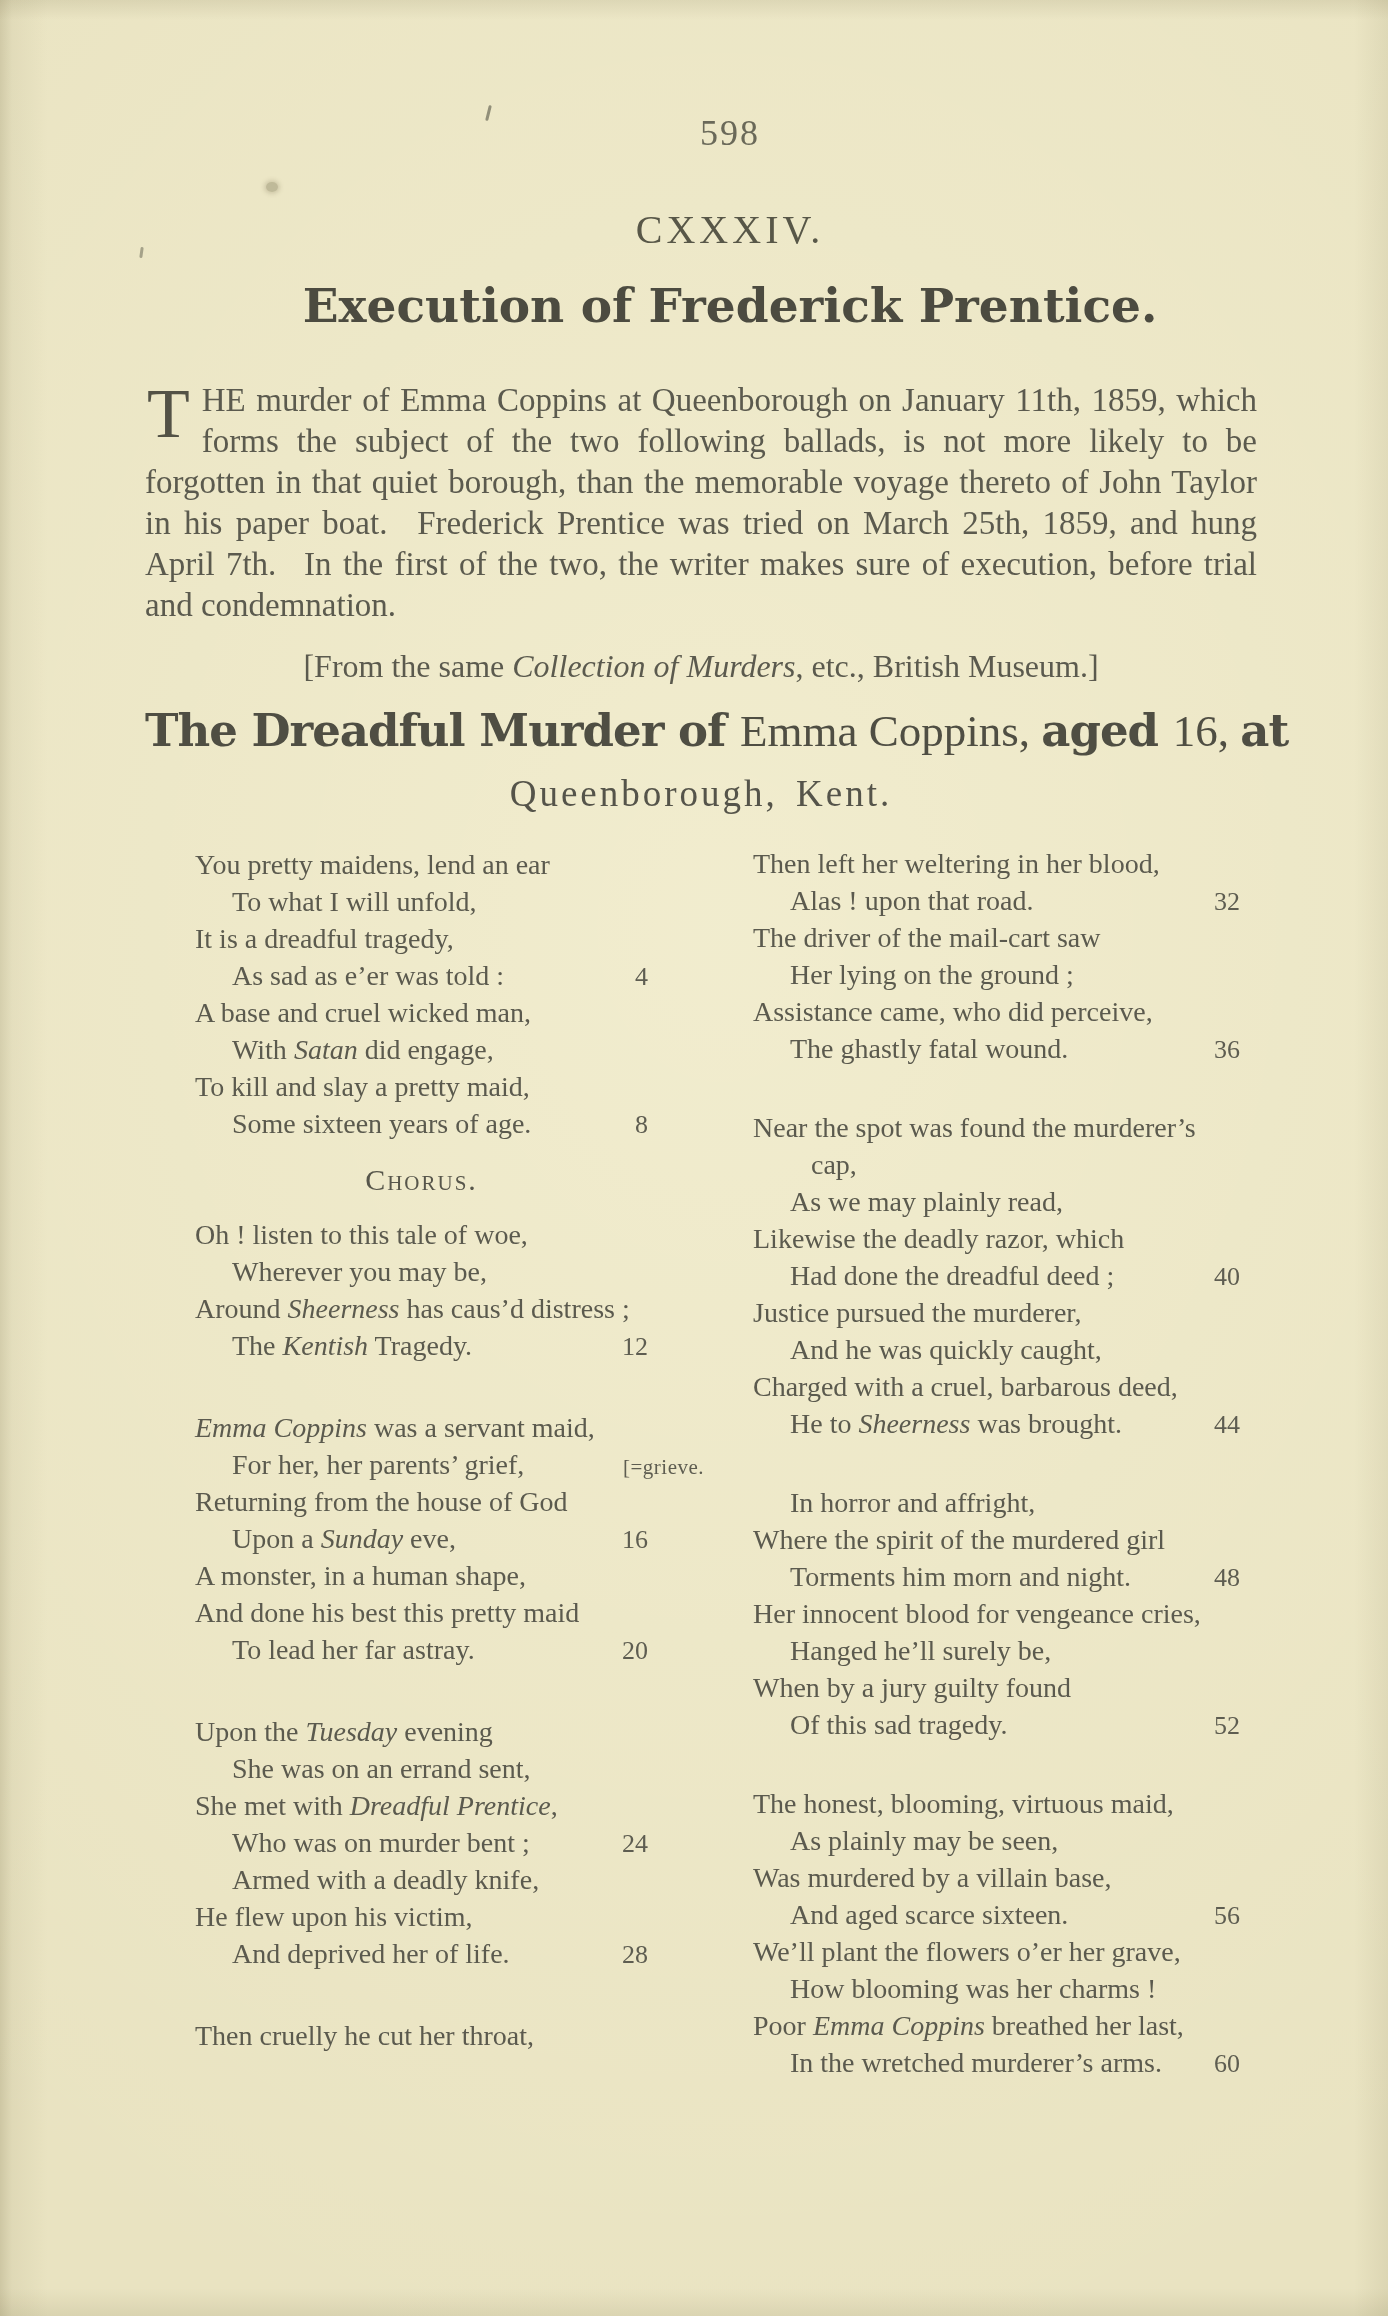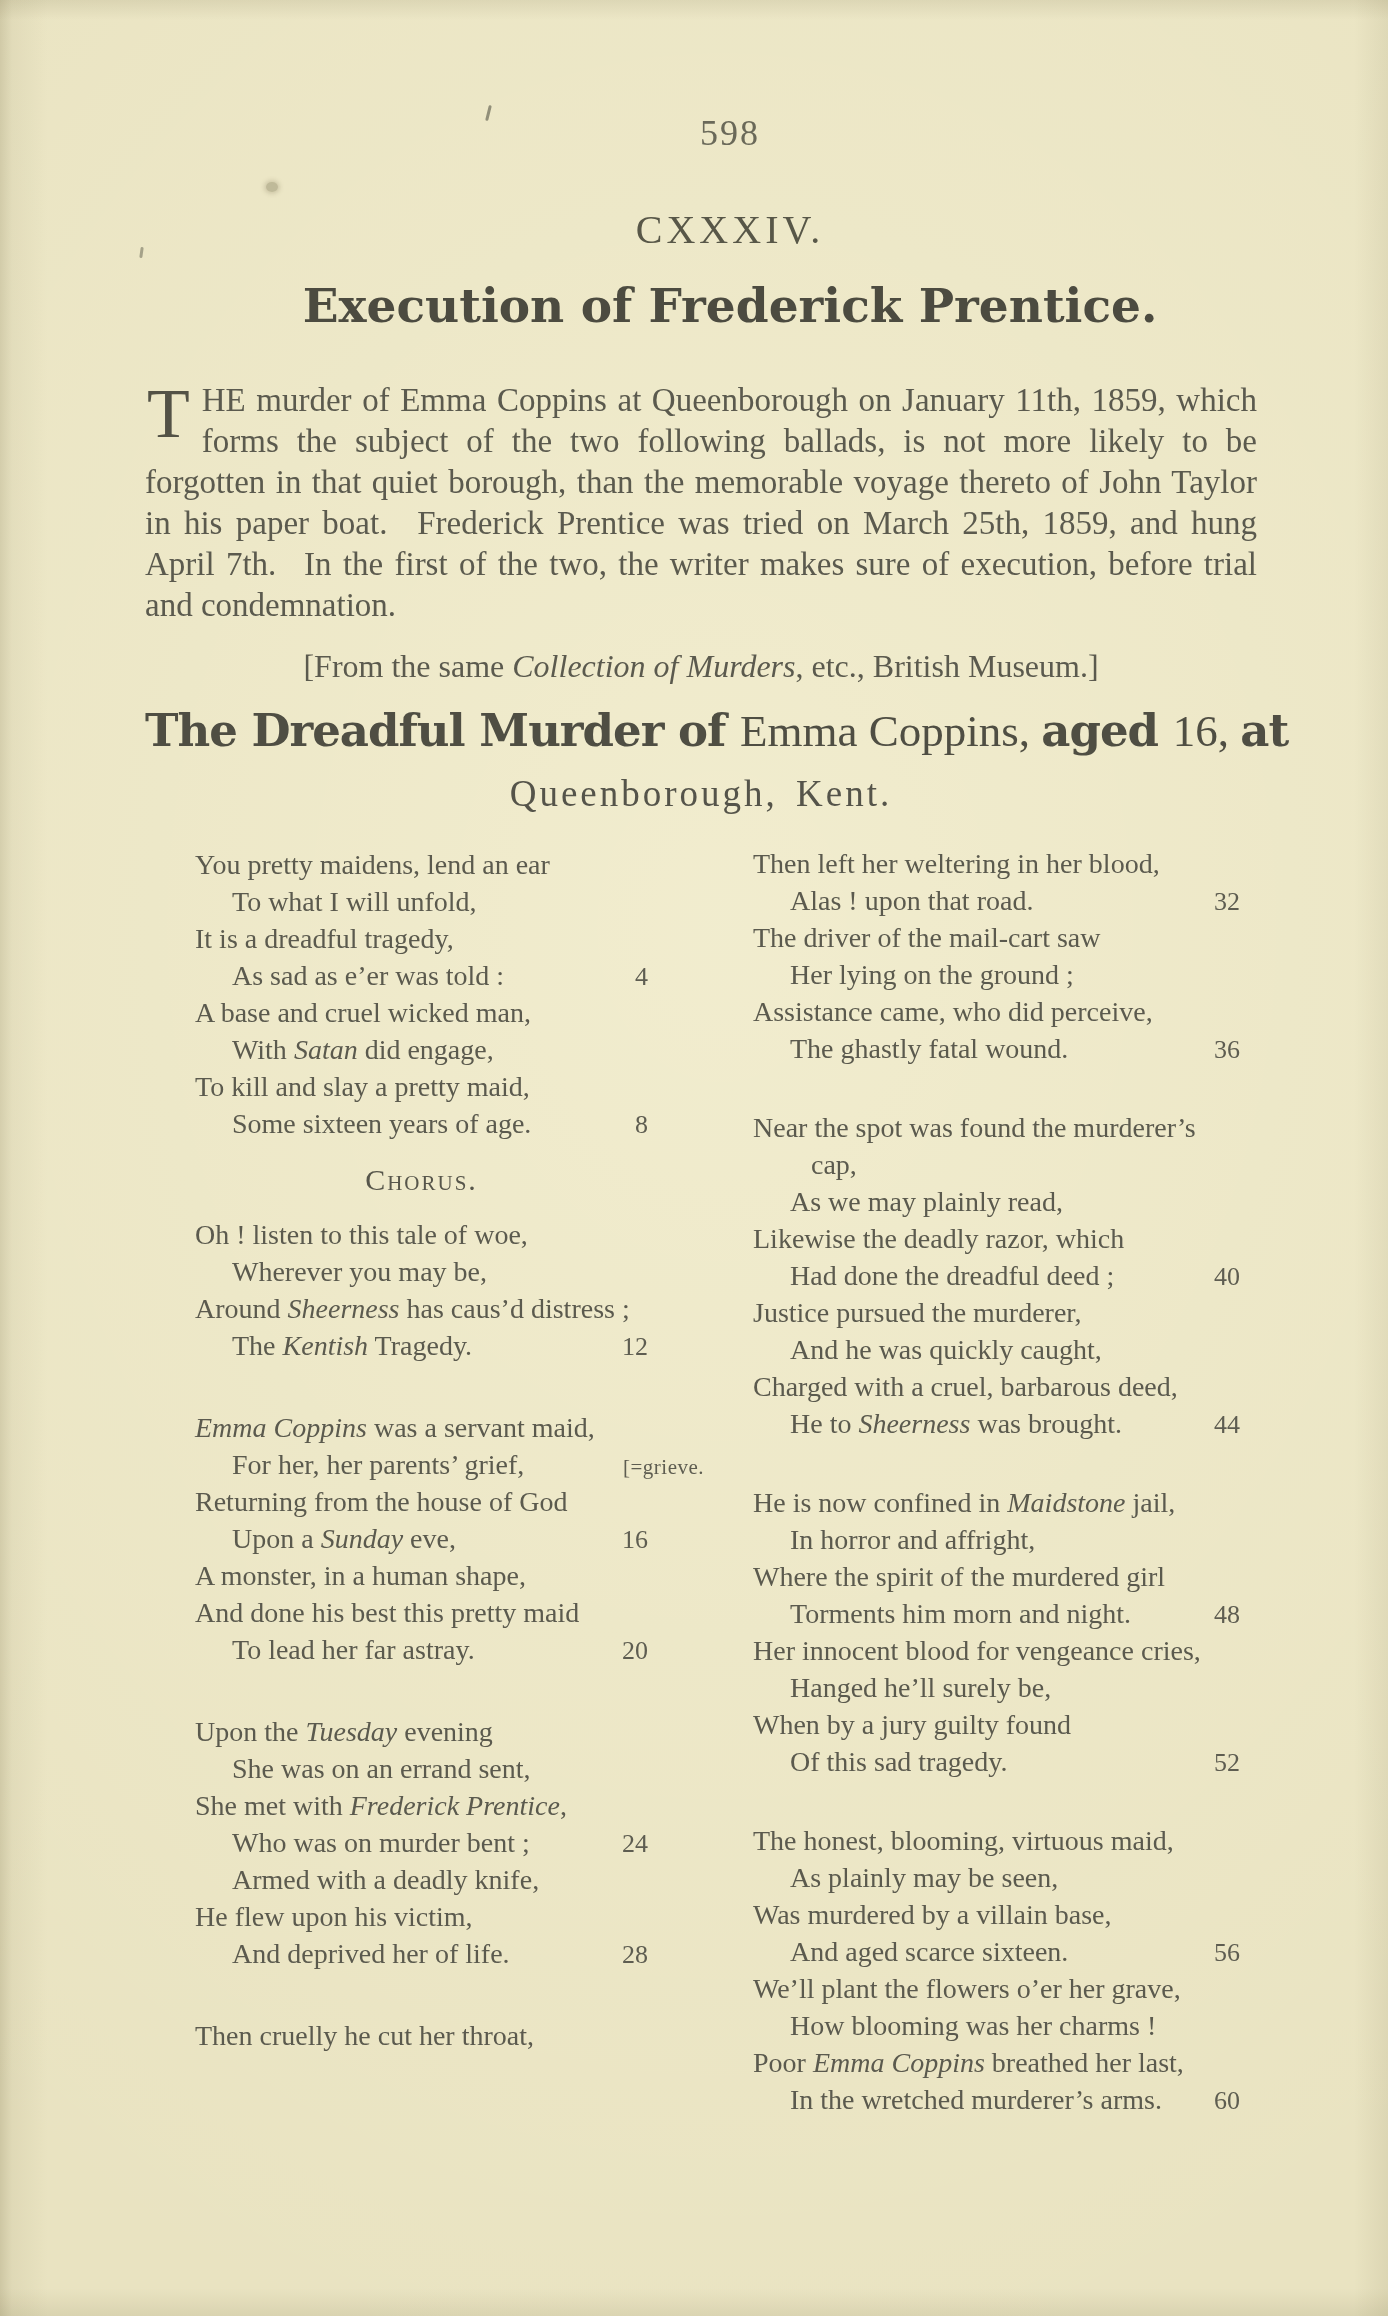--- a/index.html
+++ b/index.html
@@ -126,21 +126,21 @@
         <div class="line i1"><span>For her, her parents’ grief,</span><span class="gloss">[=grieve.</span></div>
         <div class="line"><span>Returning from the house of God</span></div>
         <div class="line i1"><span>Upon a <i>Sunday</i> eve,</span><span class="num">16</span></div>
         <div class="line"><span>A monster, in a human shape,</span></div>
         <div class="line"><span>And done his best this pretty maid</span></div>
         <div class="line i1"><span>To lead her far astray.</span><span class="num">20</span></div>
       </div>
       <div class="stanza">
         <div class="line"><span>Upon the <i>Tuesday</i> evening</span></div>
         <div class="line i1"><span>She was on an errand sent,</span></div>
-        <div class="line"><span>She met with <i>Frederick Prentice</i>,</span></div>
+        <div class="line"><span>She met with <i>Dreadful Prentice</i>,</span></div>
         <div class="line i1"><span>Who was on murder bent ;</span><span class="num">24</span></div>
         <div class="line i1"><span>Armed with a deadly knife,</span></div>
         <div class="line"><span>He flew upon his victim,</span></div>
         <div class="line i1"><span>And deprived her of life.</span><span class="num">28</span></div>
       </div>
       <div class="stanza">
         <div class="line"><span>Then cruelly he cut her throat,</span></div>
       </div>
     </div>
   <div class="col col-right">
@@ -157,21 +157,20 @@
         <div class="line i2"><span>cap,</span></div>
         <div class="line i1"><span>As we may plainly read,</span></div>
         <div class="line"><span>Likewise the deadly razor, which</span></div>
         <div class="line i1"><span>Had done the dreadful deed ;</span><span class="num">40</span></div>
         <div class="line"><span>Justice pursued the murderer,</span></div>
         <div class="line i1"><span>And he was quickly caught,</span></div>
         <div class="line"><span>Charged with a cruel, barbarous deed,</span></div>
         <div class="line i1"><span>He to <i>Sheerness</i> was brought.</span><span class="num">44</span></div>
       </div>
       <div class="stanza">
-        <div class="line"><span>He is now confined in <i>Maidstone</i> jail,</span></div>
         <div class="line i1"><span>In horror and affright,</span></div>
         <div class="line"><span>Where the spirit of the murdered girl</span></div>
         <div class="line i1"><span>Torments him morn and night.</span><span class="num">48</span></div>
         <div class="line"><span>Her innocent blood for vengeance cries,</span></div>
         <div class="line i1"><span>Hanged he’ll surely be,</span></div>
         <div class="line"><span>When by a jury guilty found</span></div>
         <div class="line i1"><span>Of this sad tragedy.</span><span class="num">52</span></div>
       </div>
       <div class="stanza">
         <div class="line"><span>The honest, blooming, virtuous maid,</span></div>

